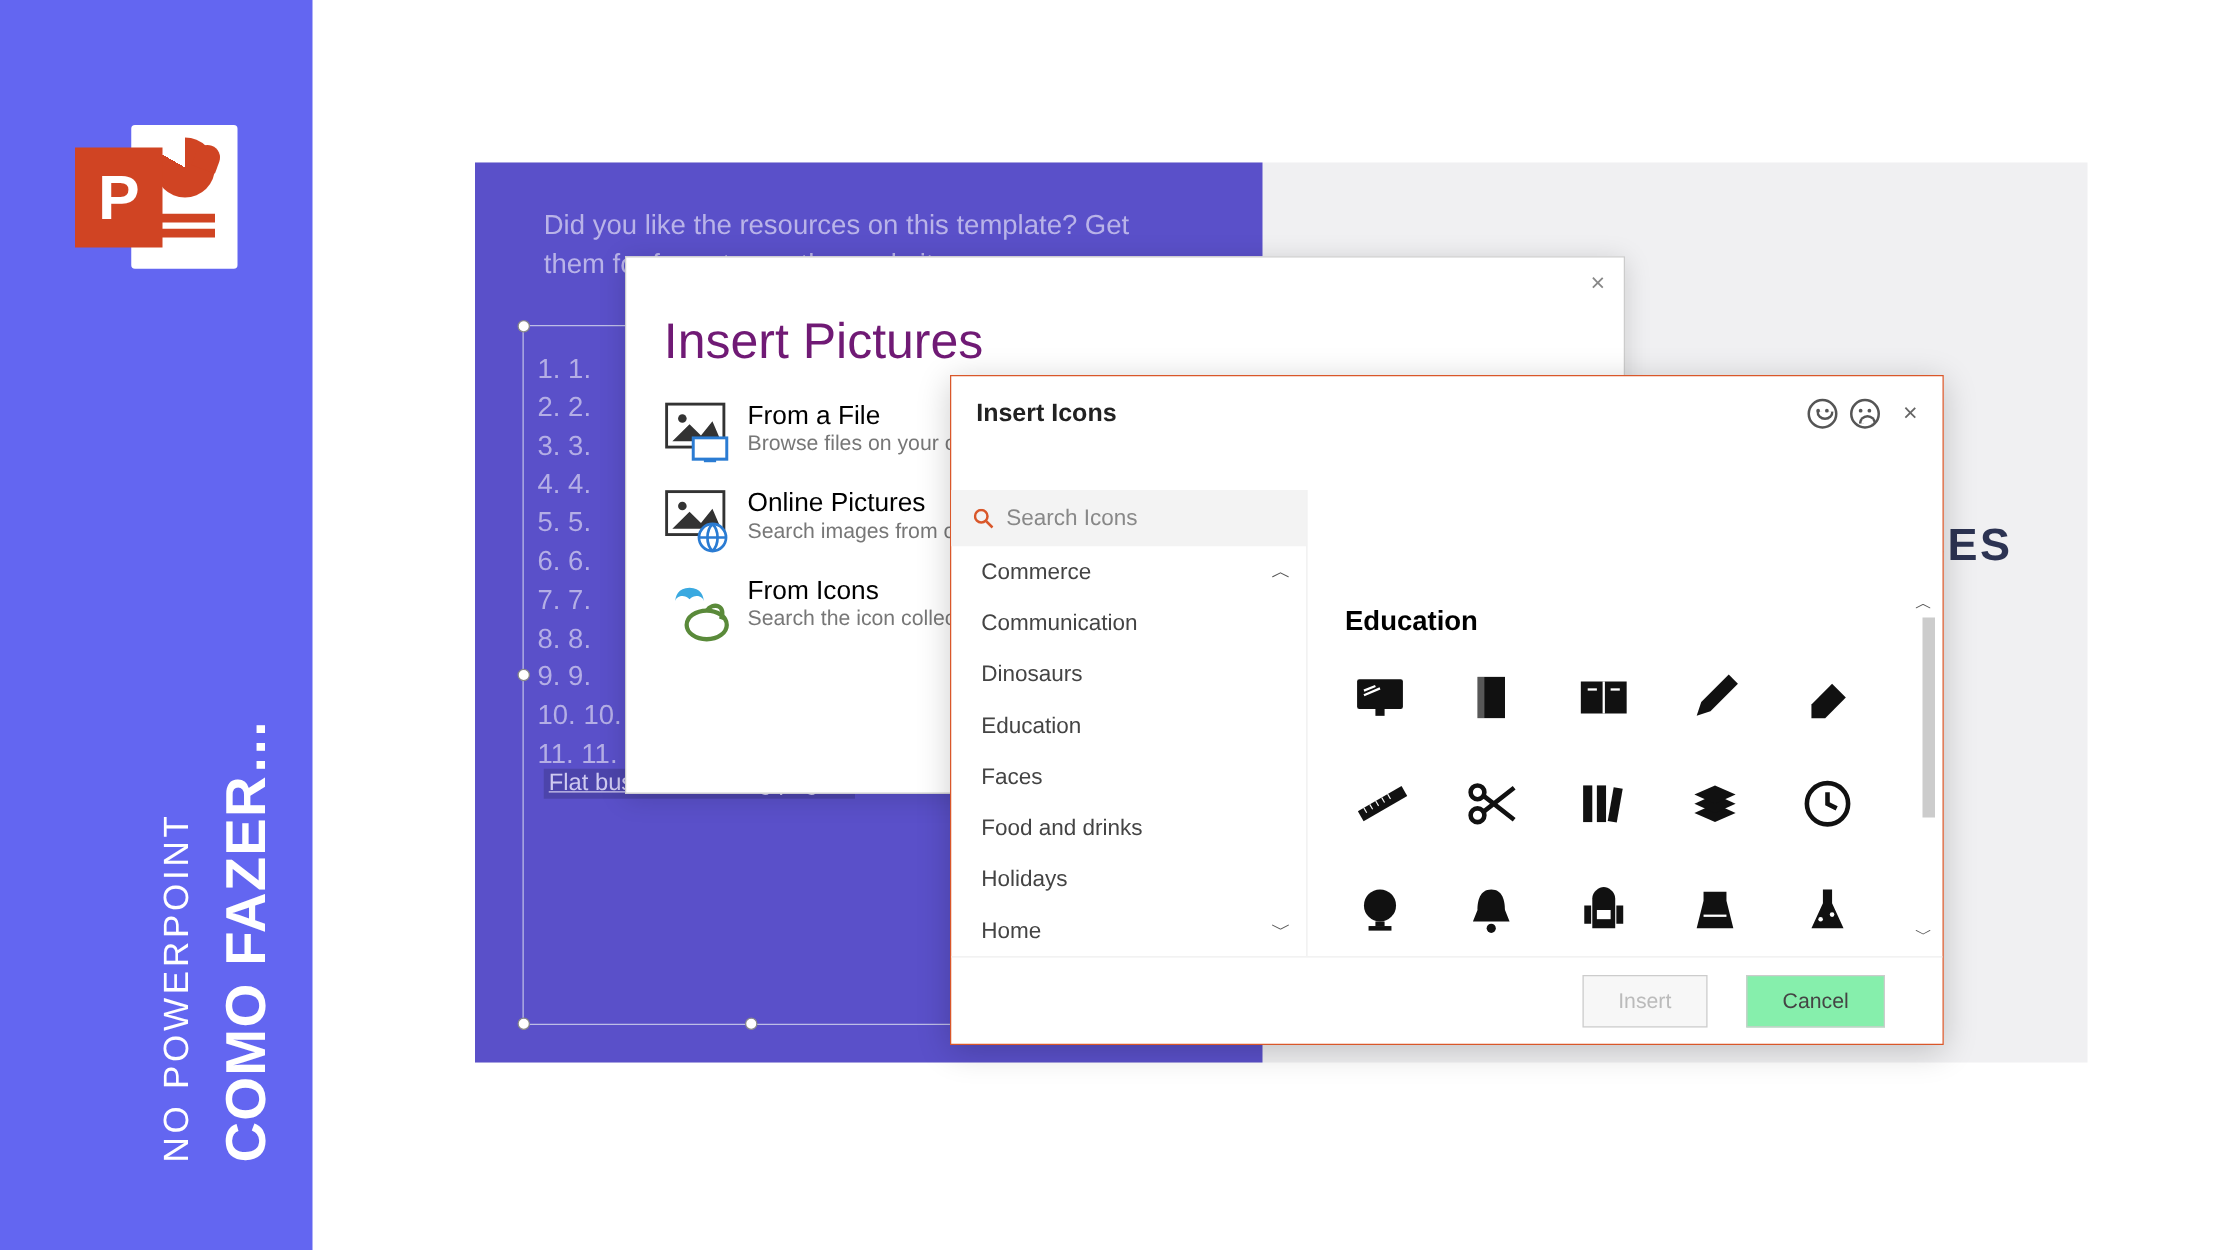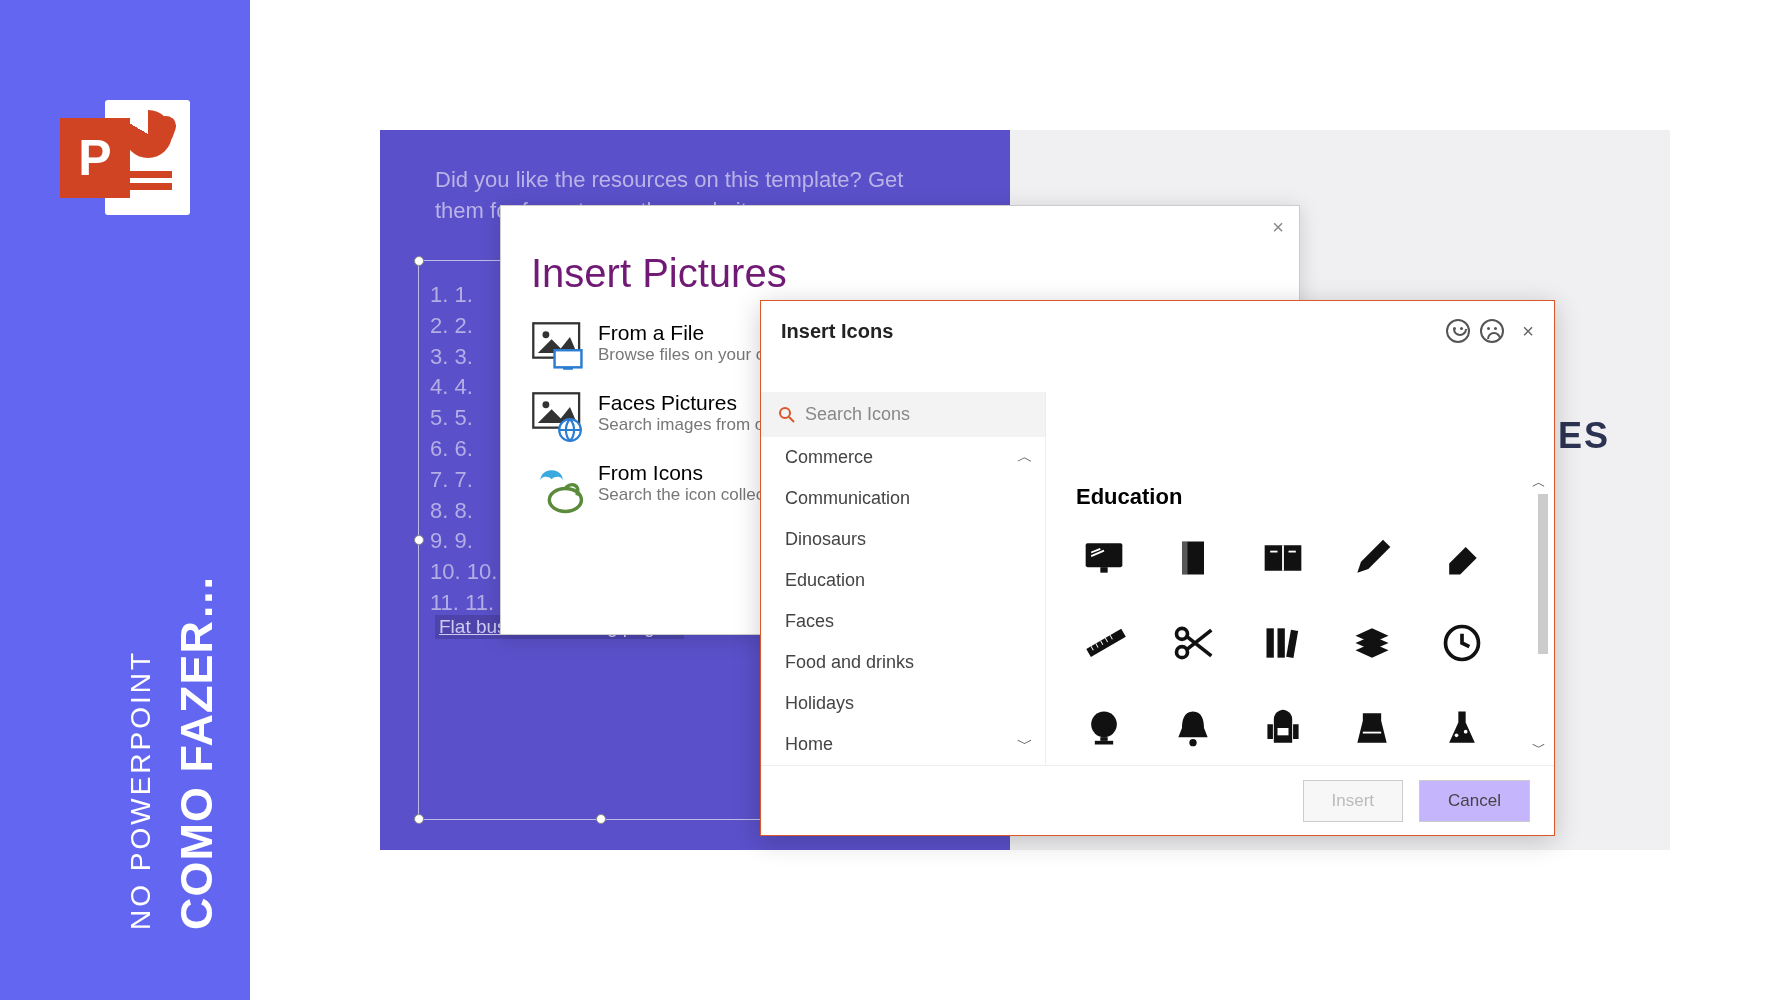--- a/index.html
+++ b/index.html
@@ -165,22 +165,22 @@
 .ii-chev{position:absolute;right:12px;font-size:16px;color:#555;}
 .chev-up{top:10px;} .chev-dn{bottom:10px;}
 .ii-grid-wrap{flex:1;position:relative;display:flex;flex-direction:column;}
 .ii-ghead{font-size:22px;font-weight:700;padding:18px 0 10px 30px;}
 .ii-grid{flex:1;display:grid;grid-template-columns:repeat(5,1fr);align-content:start;padding:10px 30px;row-gap:30px;position:relative;}
 .ii-scroll{position:absolute;right:4px;top:8px;width:14px;bottom:8px;}
 .ii-scroll .bar{position:absolute;right:2px;width:10px;background:#ccc;}
 .ii-chevs{position:absolute;right:4px;font-size:14px;color:#555;}
 .ii-cell{width:55px;height:55px;display:flex;align-items:center;justify-content:center;cursor:pointer;}
 .ii-cell svg{width:44px;height:44px;fill:#111;}
-.ii-footer{height:70px;border-top:1px solid #eee;display:flex;justify-content:flex-end;align-items:center;gap:16px;padding-right:24px;}
-.ii-btn{padding:10px 28px;font-size:17px;border:1px solid #ccc;background:#c4b5fd;cursor:pointer;color:#444;}
+.ii-footer{height:70px;border-top:1px solid #eee;display:flex;justify-content:flex-end;align-items:center;gap:31px;padding-right:46px;}
+.ii-btn{padding:10px 28px;font-size:17px;border:1px solid #ccc;background:#86efac;cursor:pointer;color:#444;}
 .ii-btn.disabled{color:#bbb;background:#f7f7f7;}
 </style>
 </head>
 <body>
 
 <div class="left-banner">
   <div class="pp-icon">
     <div class="pp-icon-back">
       <div class="pp-chart"></div>
       <div class="pp-lines">
@@ -255,21 +255,21 @@
           <rect x="2" y="2" width="40" height="30" fill="none" stroke="#333" stroke-width="2"></rect>
           <circle cx="13" cy="12" r="3" fill="#333"></circle>
           <path d="M6 28 L18 16 L26 24 L34 14 L40 28 Z" fill="#333"></path>
         </svg>
       <svg viewBox="0 0 24 24" style="position:absolute;left:26px;top:26px;width:26px;height:26px;">
           <circle cx="12" cy="12" r="10" fill="#fff" stroke="#2b7cd3" stroke-width="2"></circle>
           <path d="M2 12 H22 M12 2 C7 7 7 17 12 22 M12 2 C17 7 17 17 12 22" stroke="#2b7cd3" stroke-width="2" fill="none"></path>
         </svg>
     </div>
     <div class="pic-opt-txt">
-      <div class="t">Faces Pictures</div>
+      <div class="t">Online Pictures</div>
       <div class="d">Search images from o</div>
     </div>
   </div>
 
   <div class="pic-opt">
     <div class="pic-opt-icon">
       <svg viewBox="0 0 48 48">
           <path d="M18 8 C10 8 8 14 8 18 C8 14 14 12 18 16 C22 12 28 14 28 18 C28 14 26 8 18 8 Z" fill="#3aa9e0"></path>
           <ellipse cx="30" cy="34" rx="14" ry="10" fill="none" stroke="#5a8a3a" stroke-width="3"></ellipse>
           <path d="M30 24 C34 18 44 20 40 30" fill="none" stroke="#5a8a3a" stroke-width="3"></path>

